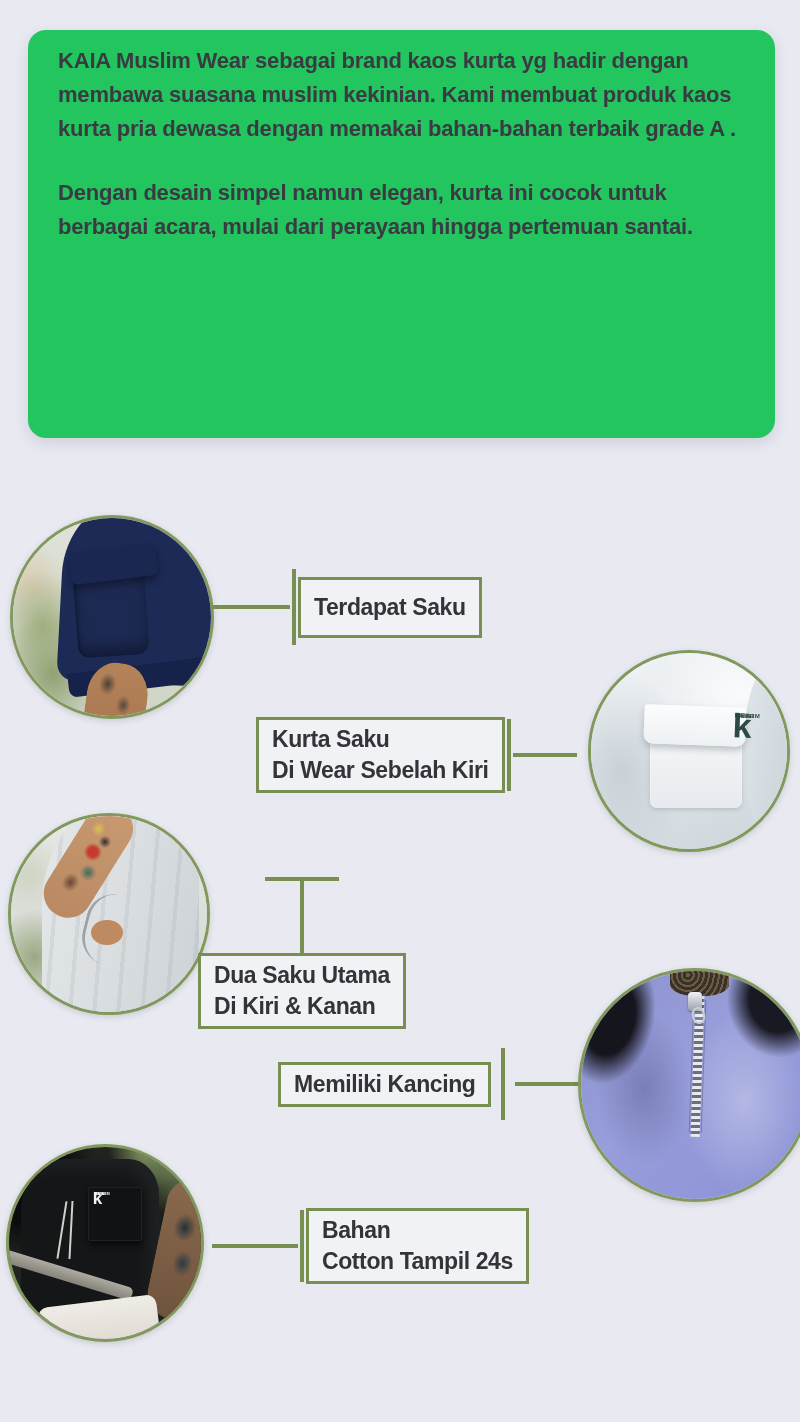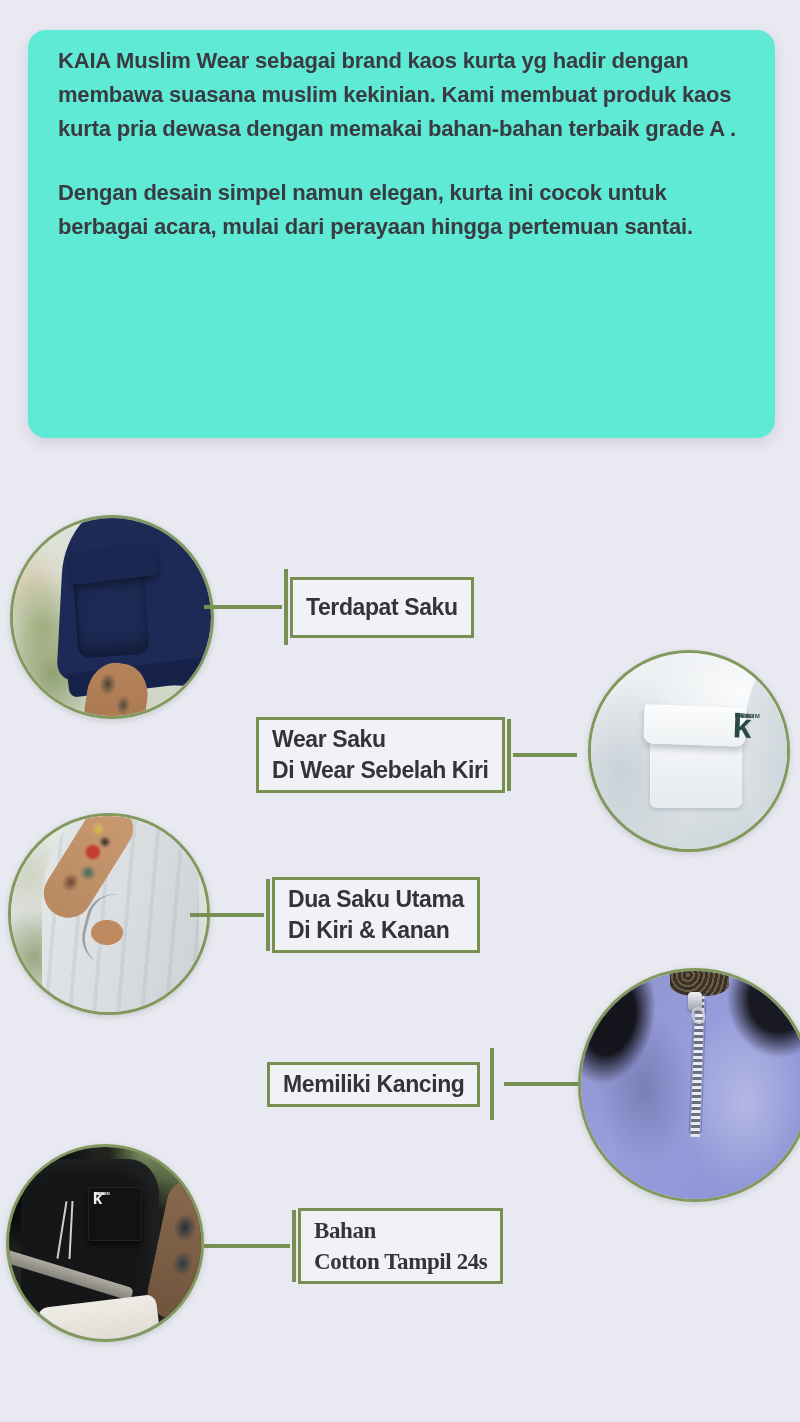--- a/index.html
+++ b/index.html
@@ -4,21 +4,21 @@
 <style>
   html,body{margin:0;padding:0;}
   body{
     width:800px;height:1422px;position:relative;overflow:hidden;
     background:#e9e9f2;
     font-family:"Liberation Sans",sans-serif;
   }
   
   .intro-card{
     position:absolute;left:28px;top:30px;width:747px;height:408px;
-    background:#5eead4;border-radius:18px;
+    background:#22c55e;border-radius:18px;
     box-shadow:0 5px 14px rgba(60,60,90,.14);
     padding:14px 30px 0 30px;box-sizing:border-box;overflow:hidden;
   }
   .intro-card p{
     margin:0 0 30px 0;
     font-size:22px;font-weight:bold;line-height:34px;
     color:#3a3a42;letter-spacing:-0.2px;
   }
   
   .feature-row{position:absolute;display:flex;align-items:center;}
@@ -161,31 +161,31 @@
 </div>
 
 <div class="photo-circle" style="left:10px;top:515px;width:198px;height:198px;">
   <div class="c1-bg"></div>
   <div class="c1-sleeve"></div>
   <div class="c1-pocket"></div>
   <div class="c1-pocket-flap"></div>
   <div class="c1-hem"></div>
   <div class="c1-arm"></div>
 </div>
-<div class="feature-row" style="left:204px;top:569px;">
+<div class="feature-row" style="left:212px;top:569px;">
   <div class="conn-line" style="width:78px;"></div>
   <div class="conn-bar" style="height:76px;"></div>
   <div class="label-box tall">
     <div>Terdapat Saku</div>
   </div>
 </div>
 
 <div class="feature-row" style="left:256px;top:717px;">
   <div class="label-box">
-    <div>Wear Saku</div>
+    <div>Kurta Saku</div>
     <div>Di Wear Sebelah Kiri</div>
   </div>
   <div class="conn-bar"></div>
   <div class="conn-line" style="width:64px;"></div>
 </div>
 <div class="photo-circle" style="left:588px;top:650px;width:196px;height:196px;">
   <div class="c2-bg"></div>
   <div class="c2-sleeve"></div>
   <div class="c2-pocket"></div>
   <div class="c2-flap">
@@ -200,30 +200,30 @@
   </div>
 </div>
 
 <div class="photo-circle" style="left:8px;top:813px;width:196px;height:196px;">
   <div class="c3-bg"></div>
   <div class="c3-garment"></div>
   <div class="c3-slit"></div>
   <div class="c3-arm"></div>
   <div class="c3-fist"></div>
 </div>
-<div class="feature-row" style="left:190px;top:877px;">
+<div class="feature-row" style="left:198px;top:877px;flex-direction:column;">
   <div class="conn-line" style="width:74px;"></div>
   <div class="conn-bar"></div>
   <div class="label-box">
     <div>Dua Saku Utama</div>
     <div>Di Kiri &amp; Kanan</div>
   </div>
 </div>
 
-<div class="feature-row" style="left:267px;top:1048px;gap:8px;">
+<div class="feature-row" style="left:278px;top:1048px;gap:8px;">
   <div class="label-box">
     <div>Memiliki Kancing</div>
   </div>
   <div class="conn-bar"></div>
   <div class="conn-line" style="width:84px;"></div>
 </div>
 <div class="photo-circle" style="left:578px;top:968px;width:228px;height:228px;">
   <div class="c4-bg"></div>
   <div class="c4-hair-l"></div>
   <div class="c4-hair-r"></div>
@@ -245,20 +245,20 @@
         <span>KAIA</span>
         <span>MUSLIM</span>
         <span>WEAR</span>
       </span>
     </div>
   </div>
   <div class="c5-arm"></div>
   <div class="c5-rail"></div>
   <div class="c5-pants"></div>
 </div>
-<div class="feature-row" style="left:204px;top:1208px;font-family:Liberation Serif, serif;">
+<div class="feature-row" style="left:212px;top:1208px;">
   <div class="conn-line" style="width:86px;"></div>
   <div class="conn-bar"></div>
   <div class="label-box">
     <div>Bahan</div>
     <div>Cotton Tampil 24s</div>
   </div>
 </div>
 
 </body></html>

